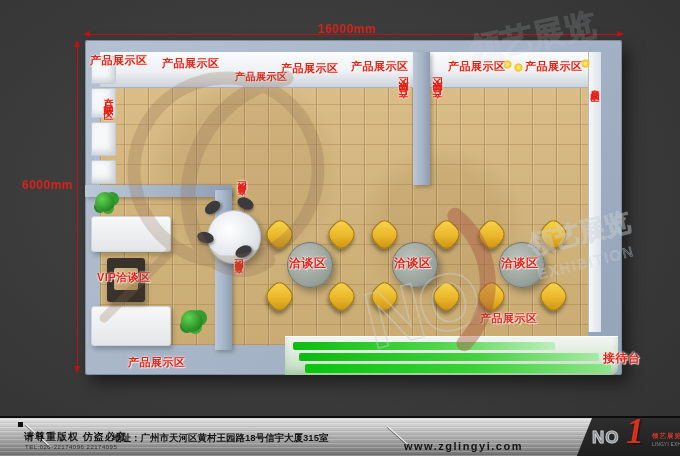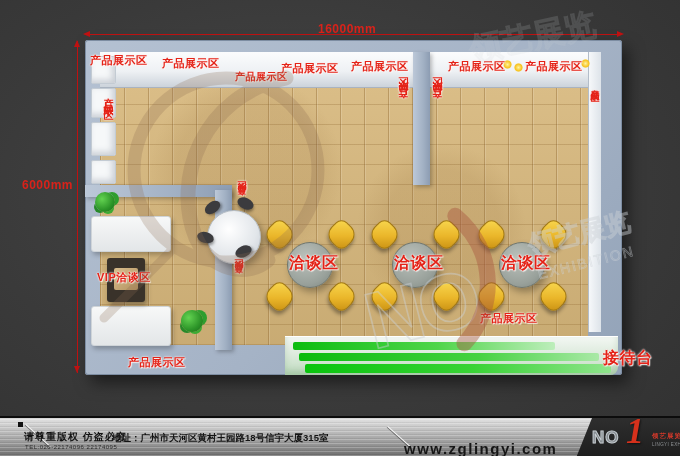--- a/index.html
+++ b/index.html
@@ -60,40 +60,40 @@
   .glow{width:9px;height:9px;border-radius:50%;
     background:radial-gradient(circle,#fff3a0 0%,#f7c21c 55%, rgba(247,194,28,0) 75%);}
 
   
   .rlab{color:#e42318;font-weight:bold;font-size:11px;line-height:12px;white-space:nowrap;
     text-shadow:0 0 2px #ffffff,0 0 2px #ffd7d2,1px 1px 1px rgba(255,255,255,.8);letter-spacing:.5px;}
   .vlab{writing-mode:vertical-rl;text-orientation:upright;color:#e42318;font-weight:bold;
     font-size:10px;letter-spacing:3px;white-space:nowrap;line-height:14px;
     text-shadow:0 0 2px #ffffff,0 0 2px #ffd7d2;}
   .flip{transform:rotate(180deg);}
-  .lab-med{font-size:16px;}
+  .lab-med{font-size:12px;}
 
   
   .dimline{background:#c21212;}
   .arr{width:0;height:0;border-style:solid;}
   .dimtext{color:#d9221a;font-weight:bold;font-size:12px;letter-spacing:.5px;white-space:nowrap;}
 
   
   .wm{left:0;top:0;pointer-events:none;}
 
   
   .footer{left:0;top:416px;width:680px;height:40px;border-top:2px solid #0c0c0c;
     background-image:repeating-linear-gradient(0deg, rgba(255,255,255,.22) 0 1px, rgba(0,0,0,.06) 1px 2px, transparent 2px 4px),
       linear-gradient(180deg,#e3e3e3 0%,#bdbdbd 35%,#949494 70%,#6e6e6e 100%);}
   .f-sq{left:18px;top:4px;width:5px;height:5px;background:#101010;}
   .f-slash{height:1px;background:#f5f5f5;transform-origin:0 0;box-shadow:0 1px 0 rgba(0,0,0,.4);}
   .f-copy{left:24px;top:12px;font-size:10px;font-weight:bold;color:#131313;letter-spacing:1px;white-space:nowrap;}
   .f-tel{left:25px;top:26px;font-size:6px;color:#2d2d2d;letter-spacing:.5px;white-space:nowrap;}
   .f-addr{left:112px;top:14px;font-size:9.5px;font-weight:bold;color:#131313;white-space:nowrap;}
-  .f-web{left:404px;top:22px;font-size:15px;font-weight:bold;color:#161616;letter-spacing:1.5px;white-space:nowrap;}
+  .f-web{left:404px;top:22px;font-size:11px;font-weight:bold;color:#161616;letter-spacing:1.5px;white-space:nowrap;}
   .f-logo{right:0;top:0;width:104px;height:40px;background:linear-gradient(180deg,#2e2e2e,#1d1d1d);
     clip-path:polygon(16px 0,100% 0,100% 100%,0 100%);}
   .lg-no{left:16px;top:10px;font-size:17px;font-weight:900;letter-spacing:1px;
     color:rgba(40,44,48,.15);-webkit-text-stroke:1px #c6ccd1;text-shadow:0 0 1px #9aa0a5;}
   .lg-one{left:50px;top:-8px;font-family:"Liberation Serif",serif;font-style:italic;font-weight:900;
     font-size:36px;color:#d6311c;text-shadow:1px 1px 2px rgba(0,0,0,.55);}
   .lg-brand{left:76px;top:14px;font-size:6.5px;font-weight:bold;color:#d0382a;letter-spacing:1px;white-space:nowrap;}
   .lg-sub{left:76px;top:24px;font-size:4.5px;color:#8f9396;letter-spacing:.4px;white-space:nowrap;}
 </style>
 </head>

